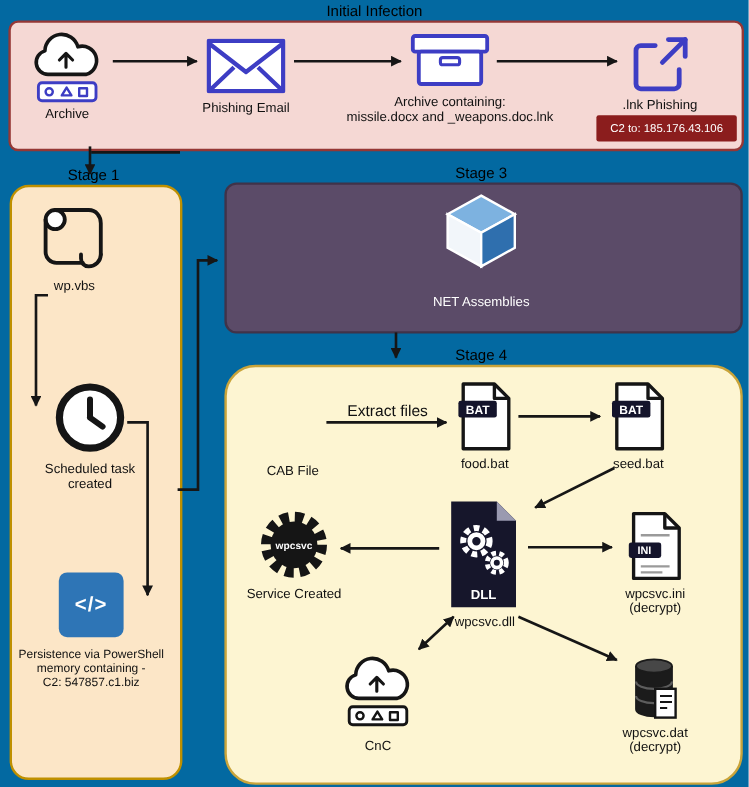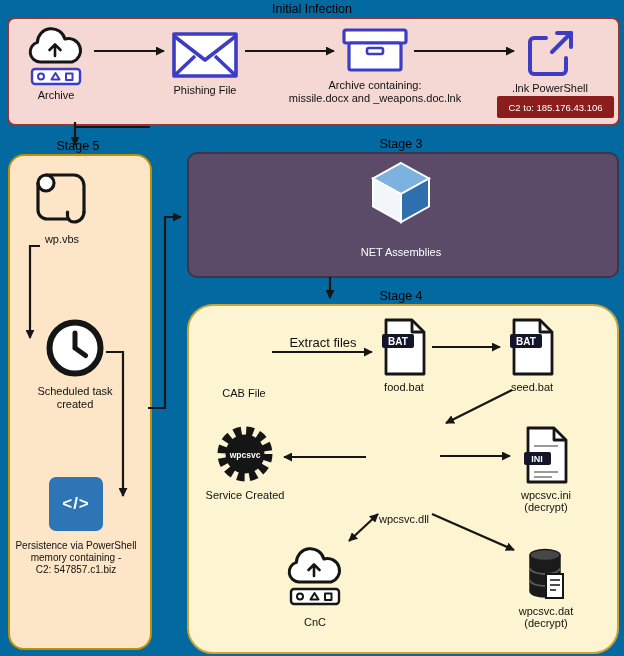--- a/index.html
+++ b/index.html
@@ -51,21 +51,21 @@
     <path d="M272 352 H372" marker-end="url(#ah)"></path>
     <path d="M432 347 H500" marker-end="url(#ah)"></path>
     <path d="M512 390 L446 423" marker-end="url(#ah)"></path>
     <path d="M366 457 H284" marker-end="url(#ah)"></path>
     <path d="M440 456 H510" marker-end="url(#ah)"></path>
     <path d="M378 514 L349 541" marker-start="url(#ah)" marker-end="url(#ah)"></path>
     <path d="M432 514 L514 550" marker-end="url(#ah)"></path>
   </svg>
 
   <div class="stage-title" style="left:212px;top:2px;width:200px">Initial Infection</div>
-  <div class="stage-title" style="left:38px;top:139px;width:80px">Stage 5</div>
+  <div class="stage-title" style="left:38px;top:139px;width:80px">Stage 1</div>
   <div class="stage-title" style="left:361px;top:137px;width:80px">Stage 3</div>
   <div class="stage-title" style="left:361px;top:289px;width:80px">Stage 4</div>
 
   <div class="icon" style="left:24px;top:24px;width:64px;height:64px">
     <svg viewBox="0 0 64 64" fill="none" stroke-linecap="round" stroke-linejoin="round">
       <path d="M48 38H16a10 10 0 0 1-2.6-19.6 14 14 0 0 1 27.5-3.4A11 11 0 0 1 48 38z" fill="#fff" stroke="#151515" stroke-width="3"></path>
       <path d="M31 32V21M25.5 26 31 20.5 36.5 26" stroke="#151515" stroke-width="2.6"></path>
       <rect x="8" y="45" width="48" height="15" rx="3" fill="#fff" stroke="var(--blue_icon)" stroke-width="2.4"></rect>
       <circle cx="17" cy="52.5" r="3" stroke="var(--blue_icon)" stroke-width="2"></circle>
       <path d="M27.5 55.5 31.5 49l4 6.5z" stroke="var(--blue_icon)" stroke-width="2"></path>
@@ -74,40 +74,40 @@
   </div>
   <div class="label" style="left:16px;top:89px;width:80px">Archive</div>
 
   <div class="icon" style="left:172px;top:32px;width:66px;height:46px">
     <svg viewBox="0 0 66 46" fill="#fff" stroke="var(--blue_icon)" stroke-width="3.6" stroke-linejoin="round">
       <rect x="2" y="2" width="62" height="42"></rect>
       <path d="M2 4 33 28 64 4" fill="none"></path>
       <path d="M2 44 23 24M64 44 43 24" fill="none"></path>
     </svg>
   </div>
-  <div class="label" style="left:158px;top:84px;width:94px">Phishing File</div>
+  <div class="label" style="left:158px;top:84px;width:94px">Phishing Email</div>
 
   <div class="icon" style="left:342px;top:27px;width:66px;height:46px">
     <svg viewBox="0 0 66 46" fill="#fff" stroke="var(--blue_icon)" stroke-width="3.2" stroke-linejoin="round">
       <rect x="2" y="3" width="62" height="13" rx="2"></rect>
       <rect x="7" y="16" width="52" height="27" rx="2"></rect>
       <rect x="25" y="21" width="16" height="6" rx="2" stroke-width="2.6"></rect>
     </svg>
   </div>
   <div class="label" style="left:272px;top:92px;width:206px">missile.docx and _weapons.doc.lnk</div>
   <div class="label" style="left:280px;top:79px;width:190px">Archive containing:</div>
 
   <div class="icon" style="left:524px;top:28px;width:52px;height:52px">
     <svg viewBox="0 0 52 52" fill="none" stroke="var(--blue_icon)" stroke-width="4" stroke-linecap="round" stroke-linejoin="round">
       <path d="M42 30v12a4 4 0 0 1-4 4H10a4 4 0 0 1-4-4V14a4 4 0 0 1 4-4h12"></path>
       <path d="M28 24 47 5"></path>
       <path d="M33 5h14v14"></path>
     </svg>
   </div>
-  <div class="label" style="left:508px;top:82px;width:84px">.lnk PowerShell</div>
+  <div class="label" style="left:508px;top:82px;width:84px">.lnk Phishing</div>
   <div id="c2-banner">C2 to: 185.176.43.106</div>
 
   <div class="icon" style="left:32px;top:168px;width:60px;height:60px">
     <svg viewBox="0 0 60 60" fill="none" stroke="#151515" stroke-width="3.2" stroke-linecap="round" stroke-linejoin="round">
       <circle cx="14" cy="15" r="8" fill="#fff"></circle>
       <path d="M14 7h28c6 0 10 5 10 11v26"></path>
       <path d="M6 15v27c0 5 4 9 9 9h22"></path>
       <path d="M52 44c0 5.5-4.5 10-10 10-4 0-6.5-3-6.5-6.5V44"></path>
     </svg>
   </div>
@@ -162,20 +162,31 @@
 
   <div class="icon" style="left:215px;top:424px;width:60px;height:60px">
     <svg viewBox="0 0 60 60">
       <circle cx="30" cy="30" r="23" fill="none" stroke="#151515" stroke-width="9" stroke-dasharray="7.2 4.9"></circle>
       <circle cx="30" cy="30" r="19.5" fill="#151515"></circle>
       <text x="30" y="33.5" text-anchor="middle" font-size="8.5" font-weight="bold" fill="#fff">wpcsvc</text>
     </svg>
   </div>
   <div class="label" style="left:198px;top:489px;width:94px">Service Created</div>
 
+  <div class="icon" style="left:372px;top:416px;width:62px;height:92px">
+    <svg viewBox="0 0 62 92">
+      <path d="M4 2h38l16 16v72H4z" fill="#16162b"></path>
+      <path d="M42 2l16 16H42z" fill="#9a9ab0"></path>
+      <circle cx="25" cy="35" r="11" fill="none" stroke="#fff" stroke-width="5" stroke-dasharray="4.8 3.4"></circle>
+      <circle cx="25" cy="35" r="5.5" fill="none" stroke="#fff" stroke-width="4"></circle>
+      <circle cx="42" cy="53" r="8" fill="none" stroke="#fff" stroke-width="4" stroke-dasharray="3.8 2.8"></circle>
+      <circle cx="42" cy="53" r="4" fill="none" stroke="#fff" stroke-width="3"></circle>
+      <text x="31" y="83" text-anchor="middle" font-size="11" font-weight="bold" fill="#fff">DLL</text>
+    </svg>
+  </div>
   <div class="label" style="left:366px;top:513px;width:76px">wpcsvc.dll</div>
 
   <div class="icon" style="left:523px;top:426px;width:46px;height:58px">
     <svg viewBox="0 0 46 58">
       <path d="M5 2h26l12 12v42H5z" fill="#fff" stroke="#151515" stroke-width="2.8" stroke-linejoin="round"></path>
       <path d="M31 2v12h12" fill="none" stroke="#151515" stroke-width="2.8" stroke-linejoin="round"></path>
       <path d="M11 20h24" stroke="#9a9a9a" stroke-width="2"></path>
       <rect x="1" y="26" width="27" height="13" rx="2" fill="#14142b"></rect>
       <text x="14" y="36" text-anchor="middle" font-size="9" font-weight="bold" fill="#fff">INI</text>
       <path d="M11 46h24M11 51h18" stroke="#9a9a9a" stroke-width="2"></path>

